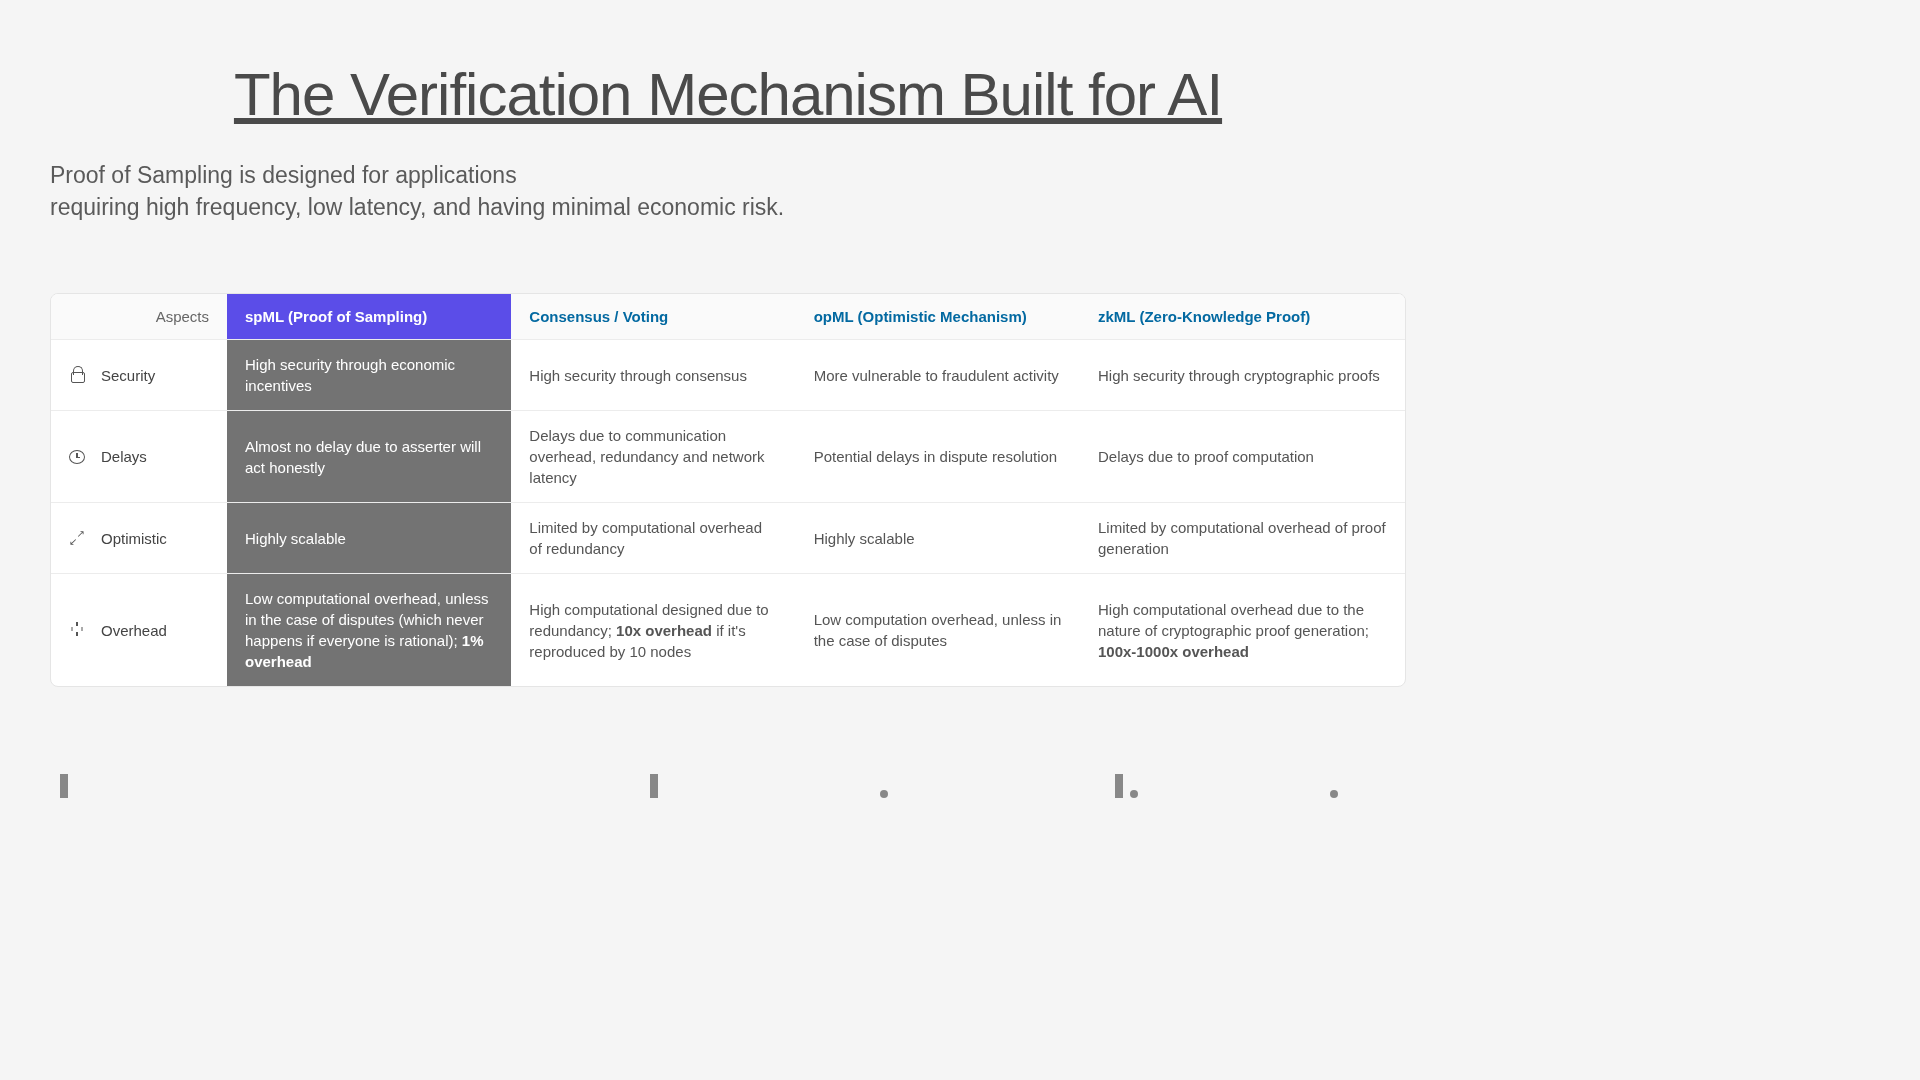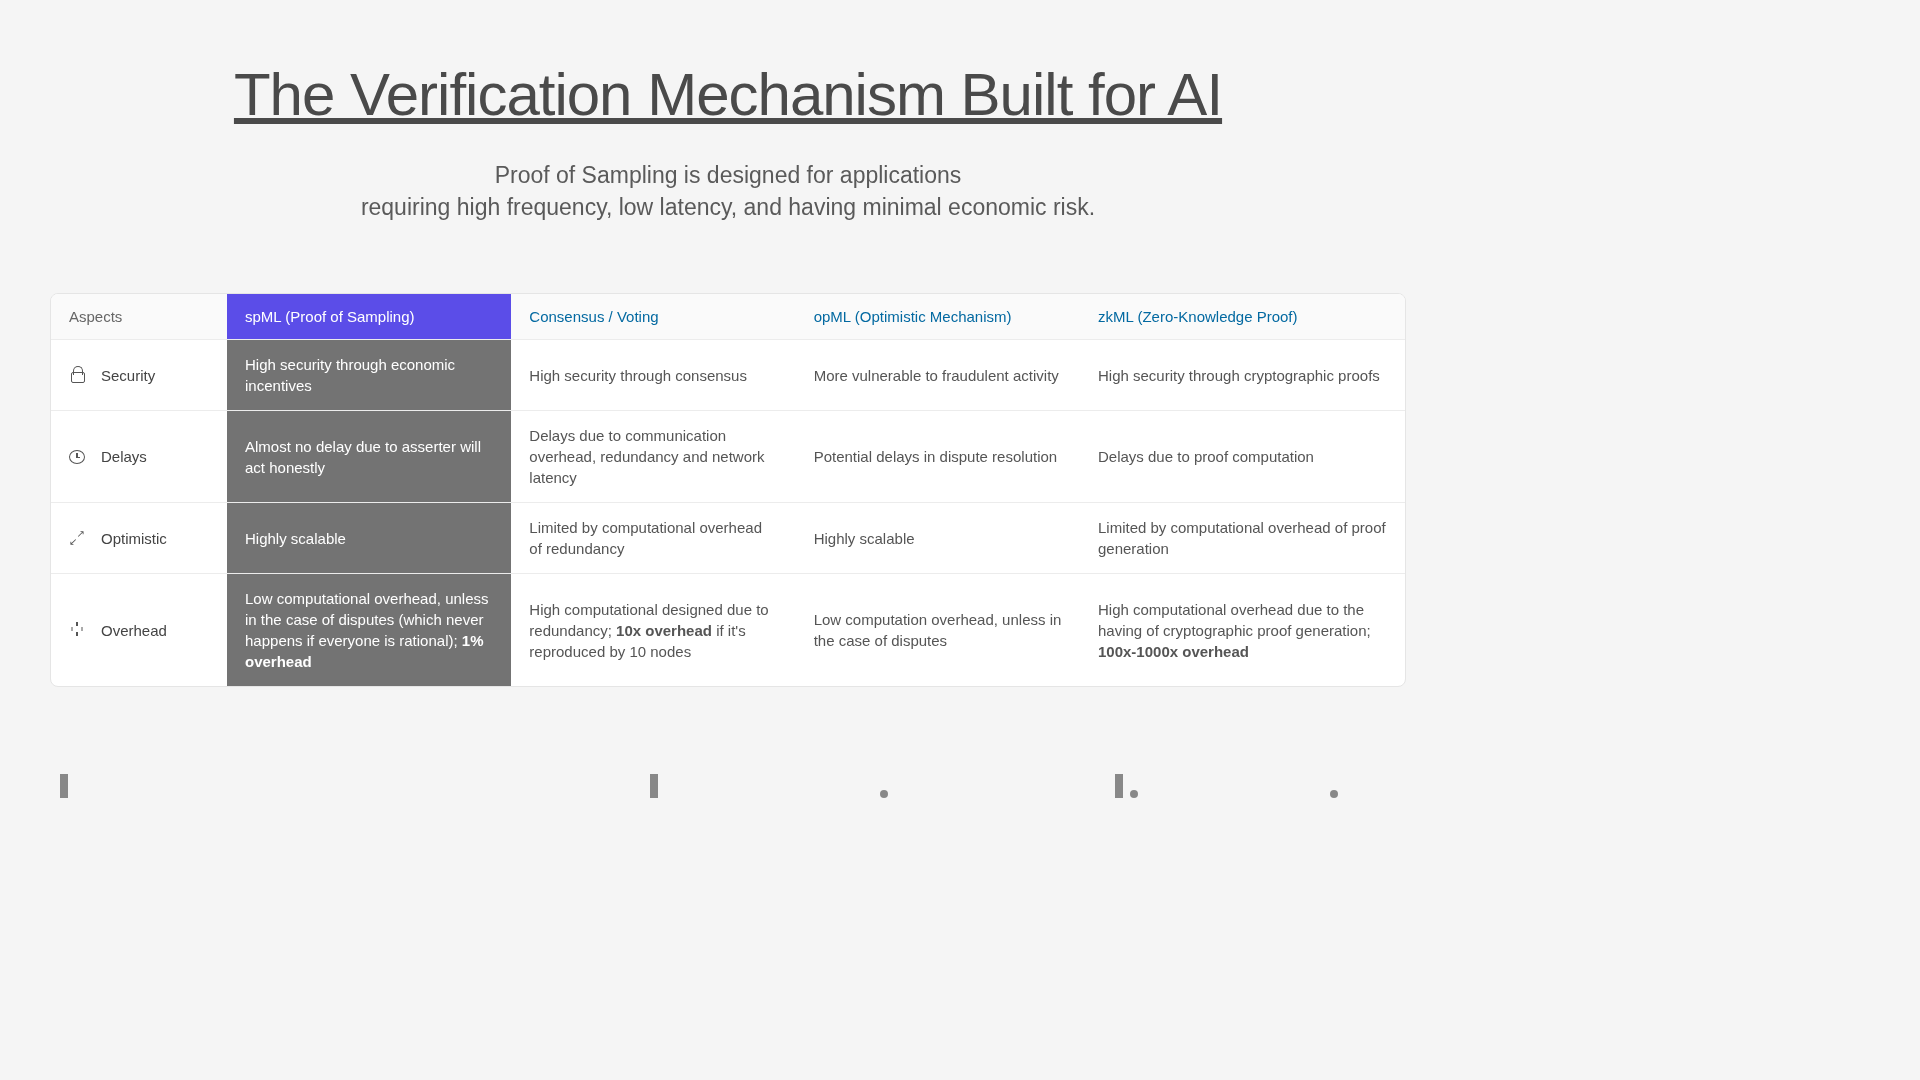--- a/index.html
+++ b/index.html
@@ -20,21 +20,21 @@
   color: #4a4a4a;
   text-align: center;
   letter-spacing: -1px;
   margin-bottom: 30px;
   text-decoration: underline;
 }
 .subtitle {
   font-size: 23px;
   font-weight: 300;
   color: #5a5a5a;
-  text-align: center;
+  text-align: left;
   line-height: 1.4;
   margin-bottom: 70px;
 }
 .table-wrap {
   border: 1px solid #e5e5e5;
   border-radius: 8px;
   overflow: hidden;
   background: #fff;
 }
 table {
@@ -43,27 +43,28 @@
 }
 th, td {
   text-align: left;
   padding: 14px 18px;
   font-size: 15px;
   vertical-align: middle;
   border-bottom: 1px solid #ececec;
 }
 thead th {
   background: #fafafa;
-  font-weight: 400;
+  font-weight: 700;
   color: #444;
 }
 thead th.aspect-head {
   font-weight: 400;
   color: #666;
   font-size: 15px;
+  text-align: right;
 }
 thead th.main-col {
   background: #5b4de8;
   color: #fff;
 }
 thead th.col-head {
   color: #0369a1;
 }
 tbody td { color: #555; line-height: 1.4; }
 tbody tr:last-child td, tbody tr:last-child th { border-bottom: none; }
@@ -207,21 +208,21 @@
         <tr>
           <td>
               <div class="aspect-cell">
                 <span class="icon icon-spinner"></span>
                 <span>Overhead</span>
               </div>
             </td>
           <td class="main-cell"><span>Low computational overhead, unless in the case of disputes (which never happens if everyone is rational); </span><b>1% overhead</b></td>
           <td><span>High computational designed due to redundancy; </span><b>10x overhead</b><span> if it's reproduced by 10 nodes</span></td>
           <td>Low computation overhead, unless in the case of disputes</td>
-          <td><span>High computational overhead due to the having of cryptographic proof generation; </span><b>100x-1000x overhead</b></td>
+          <td><span>High computational overhead due to the nature of cryptographic proof generation; </span><b>100x-1000x overhead</b></td>
         </tr>
       </tbody>
     </table>
   </div>
 </div>
 
 <div class="footer-marks">
   <span class="mark bar" style="left:60px"></span>
   <span class="mark bar" style="left:650px"></span>
   <span class="mark dot" style="left:880px"></span>

